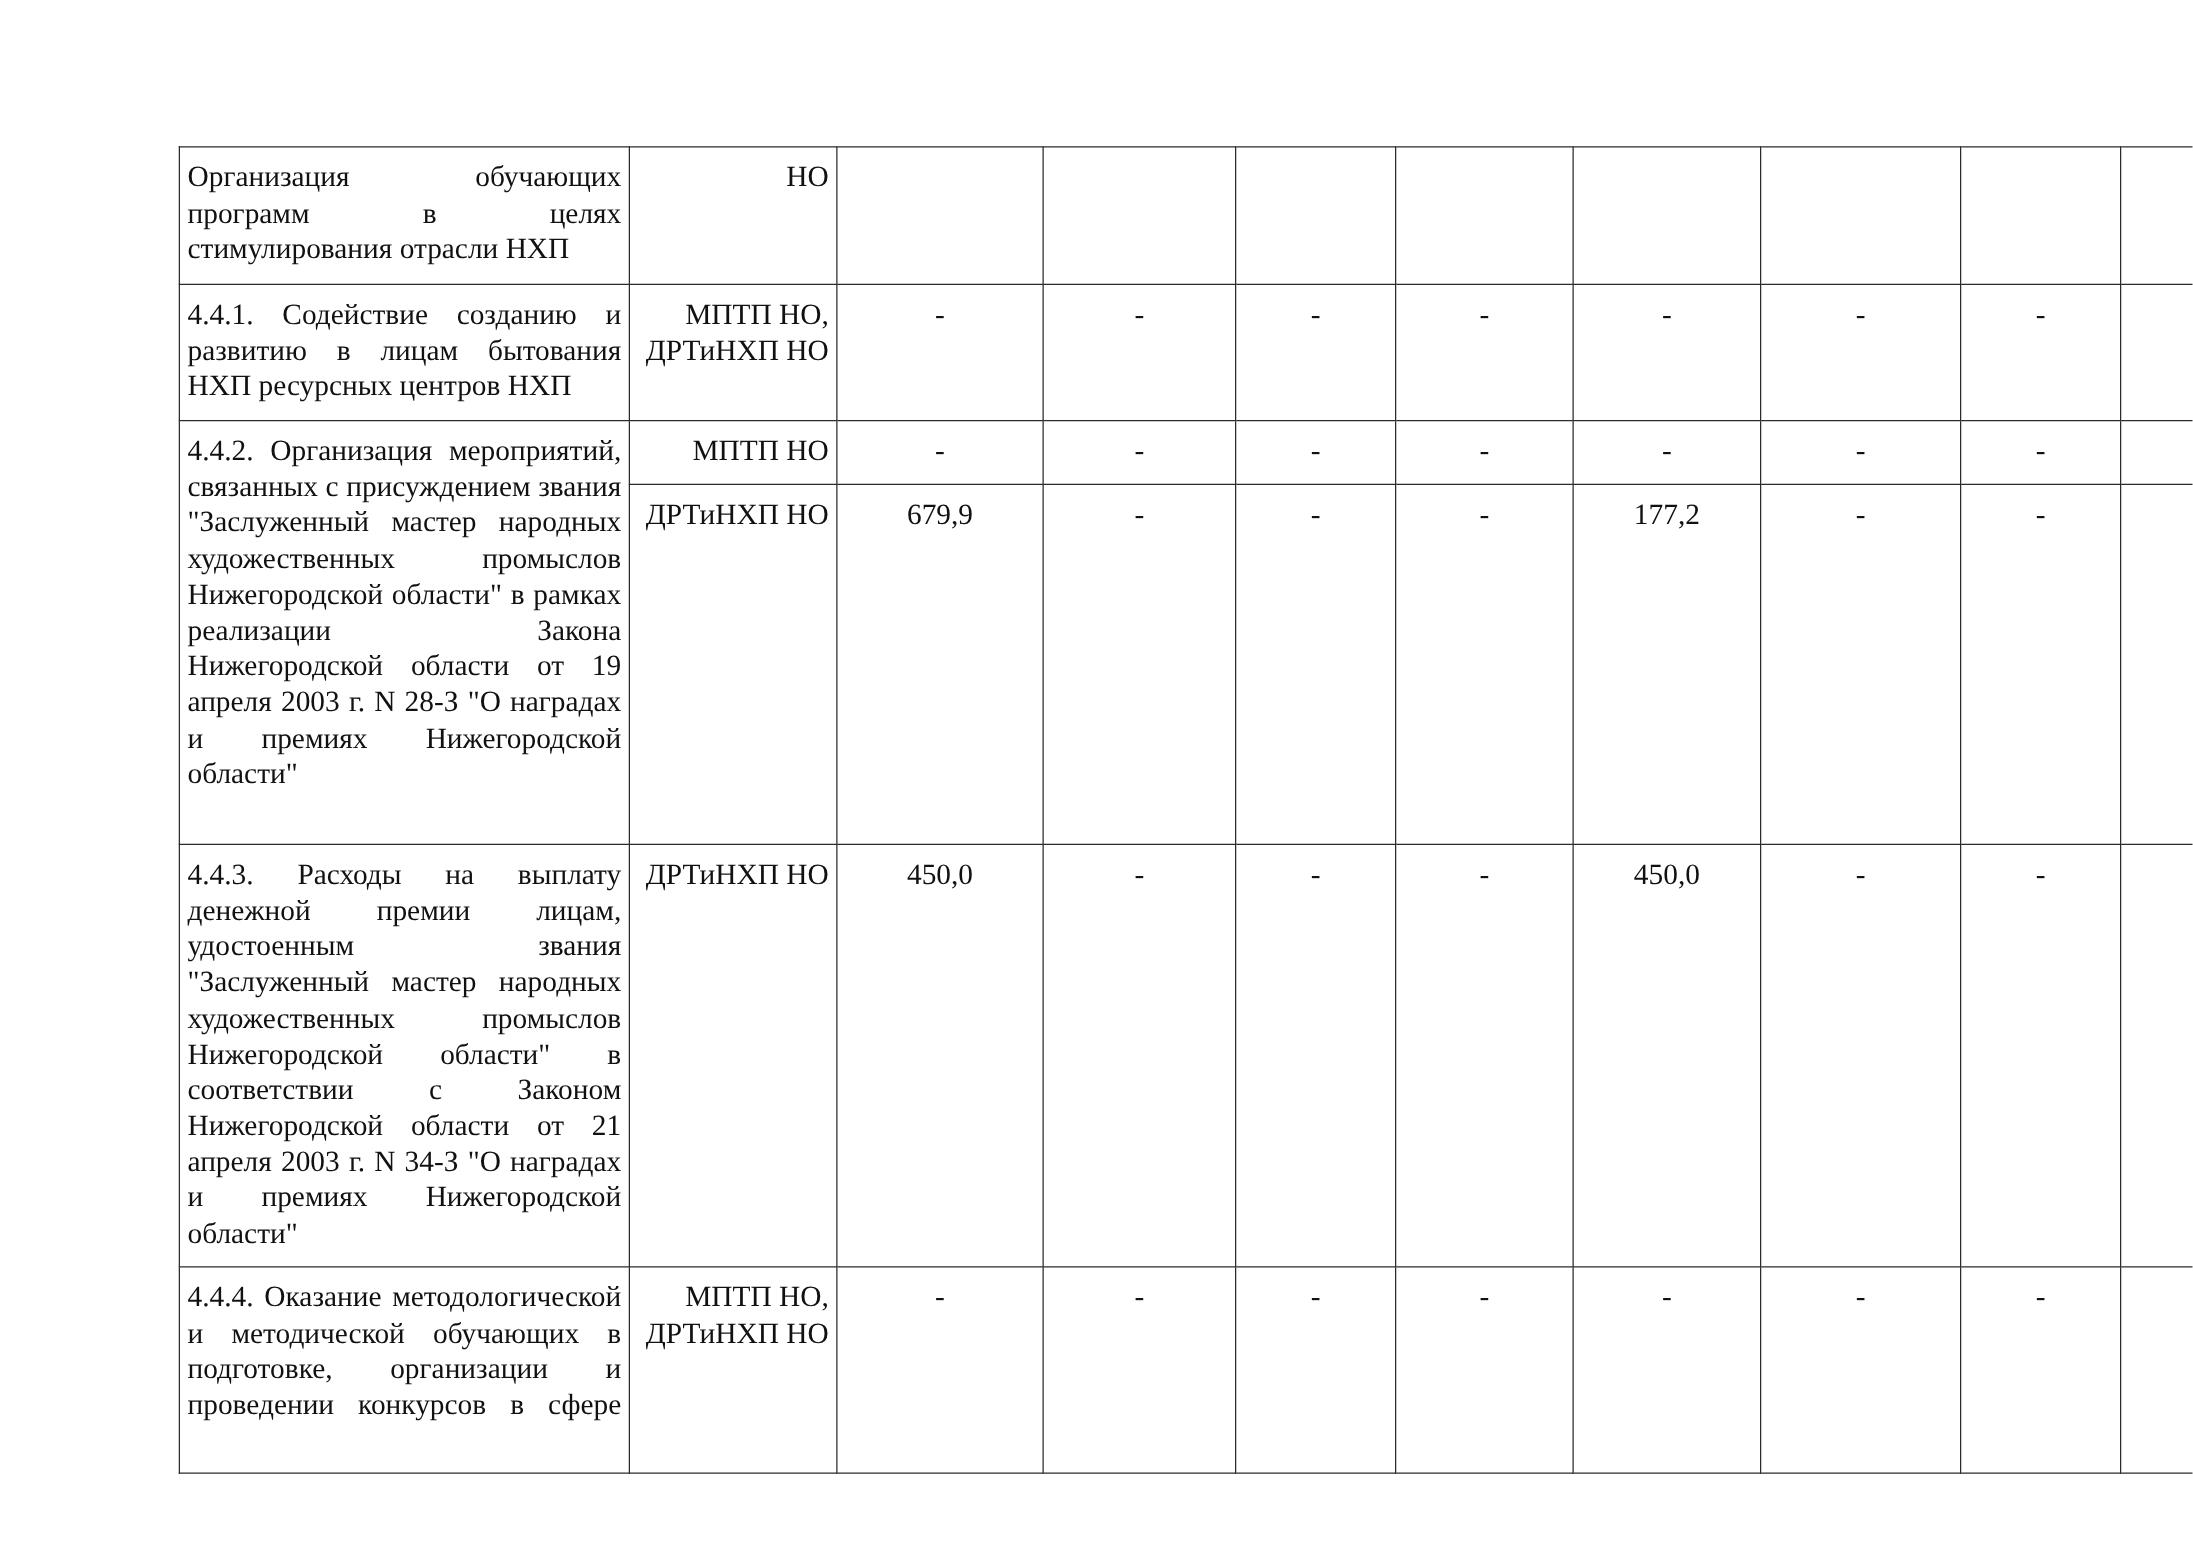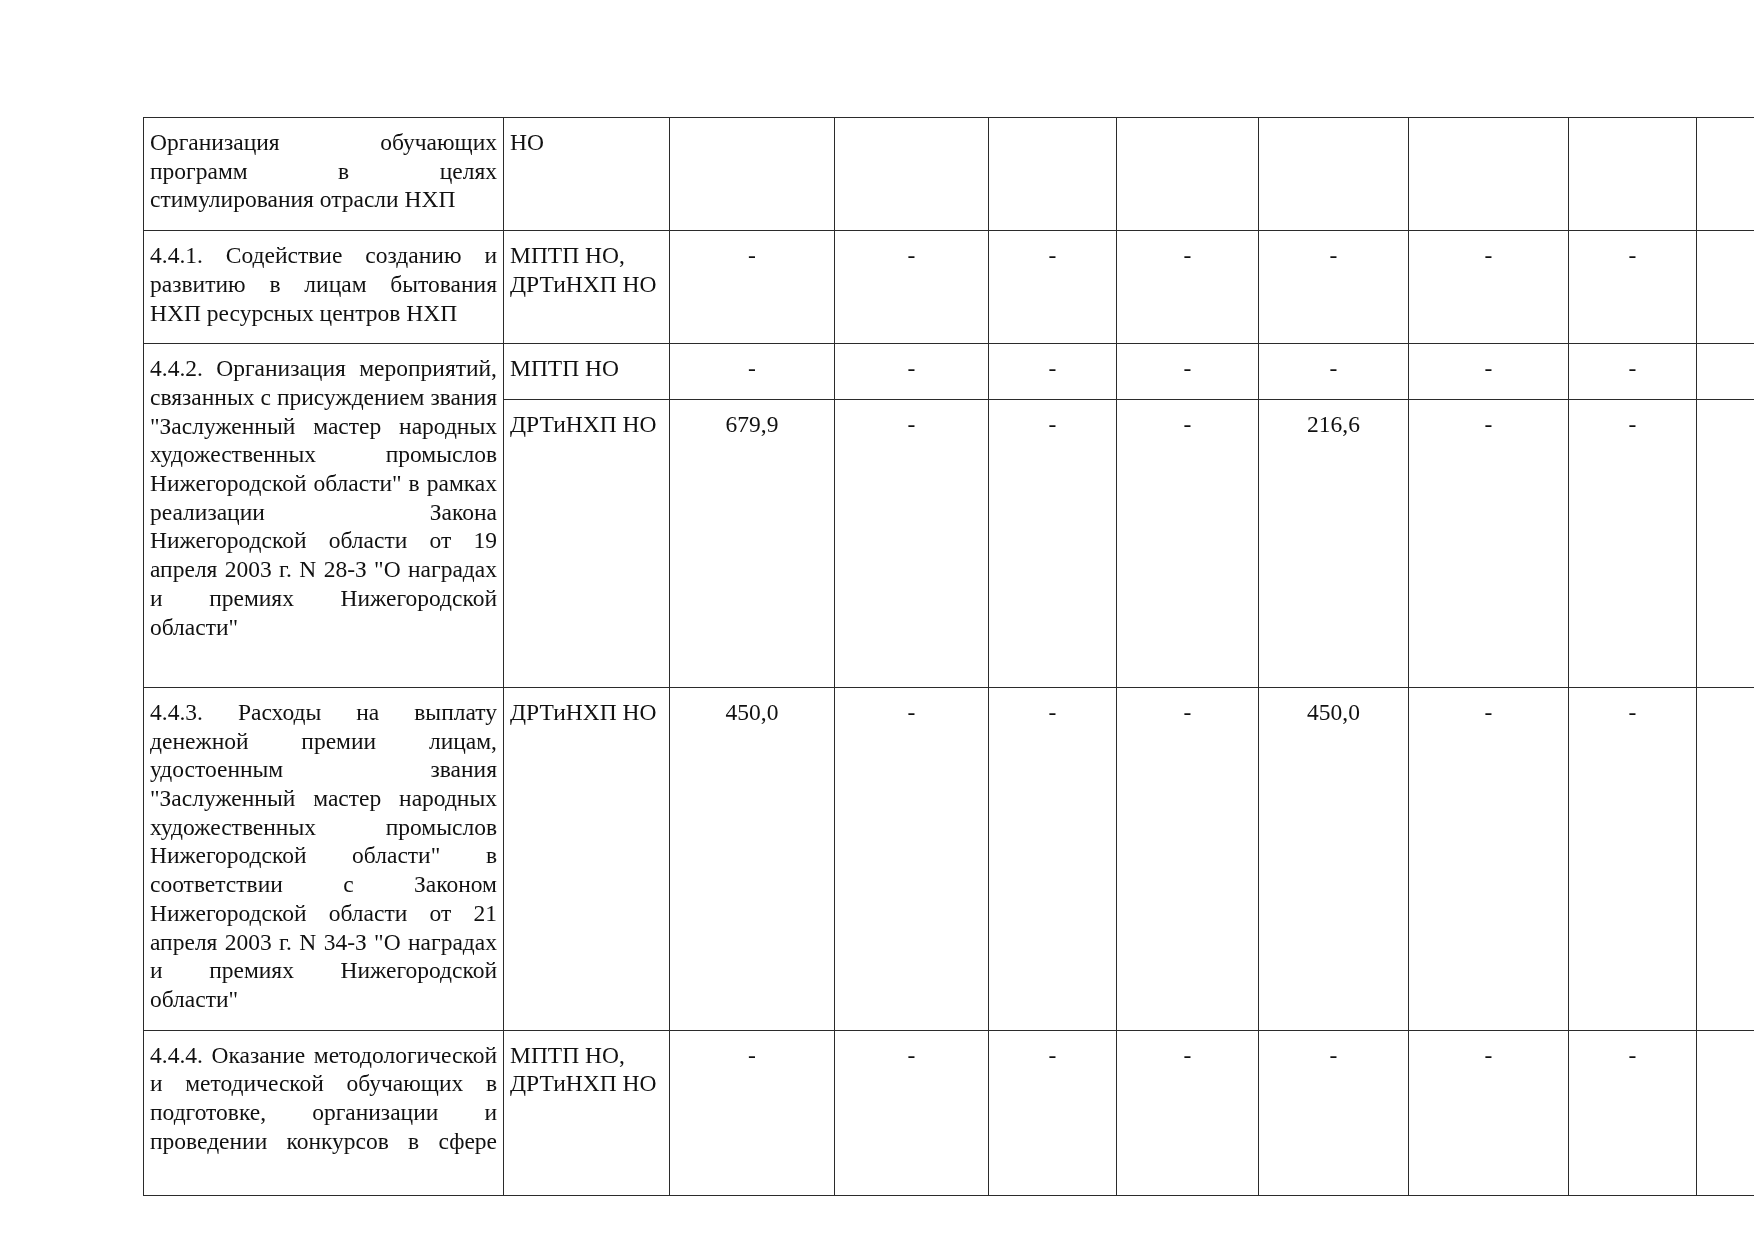--- a/index.html
+++ b/index.html
@@ -6,28 +6,28 @@
   body { width: 1754px; height: 1240px; position: relative; overflow: hidden; font-family: "Liberation Serif", "DejaVu Serif", serif; color: #111; }
   .page { position: absolute; left: 0; top: 0; width: 1754px; height: 1240px; }
   table.grid {
     position: absolute; left: 143px; top: 117px;
     border-collapse: collapse; table-layout: fixed;
     width: 1680px;
   }
   table.grid td {
     border: 1.5px solid #2b2b2b;
     vertical-align: top;
-    padding: 10px 6px 16px 6px;
+    padding: 10px 6px 4px 6px;
     font-size: 23.5px;
     line-height: 28.7px;
     overflow: hidden;
   }
   td.desc { text-align: justify; text-align-last: left; padding-left: 6px; padding-right: 6px; }
   td.desc.justify-last { text-align-last: justify; }
-  td.resp { text-align: left; font-family: Liberation Serif, serif; }
+  td.resp { text-align: right; font-family: Liberation Serif, serif; }
   td.val { text-align: center; }
 </style>
 </head>
 <body>
 
 <div class="page">
   <table class="grid">
     <colgroup>
       <col style="width:360px">
       <col style="width:166px">
@@ -80,21 +80,21 @@
       <td class="val">-</td>
       <td class="val"></td>
     </tr>
 
     <tr style="height:288px">
       <td class="resp">ДРТиНХП НО</td>
       <td class="val">679,9</td>
       <td class="val">-</td>
       <td class="val">-</td>
       <td class="val">-</td>
-      <td class="val">216,6</td>
+      <td class="val">177,2</td>
       <td class="val">-</td>
       <td class="val">-</td>
       <td class="val"></td>
     </tr>
 
     <tr style="height:338px">
       <td class="desc">4.4.3. Расходы на выплату денежной премии лицам, удостоенным звания "Заслуженный мастер народных художественных промыслов Нижегородской области" в соответствии с Законом Нижегородской области от 21 апреля 2003 г. N 34-З "О наградах и премиях Нижегородской области"</td>
       <td class="resp">ДРТиНХП НО</td>
       <td class="val">450,0</td>
       <td class="val">-</td>

